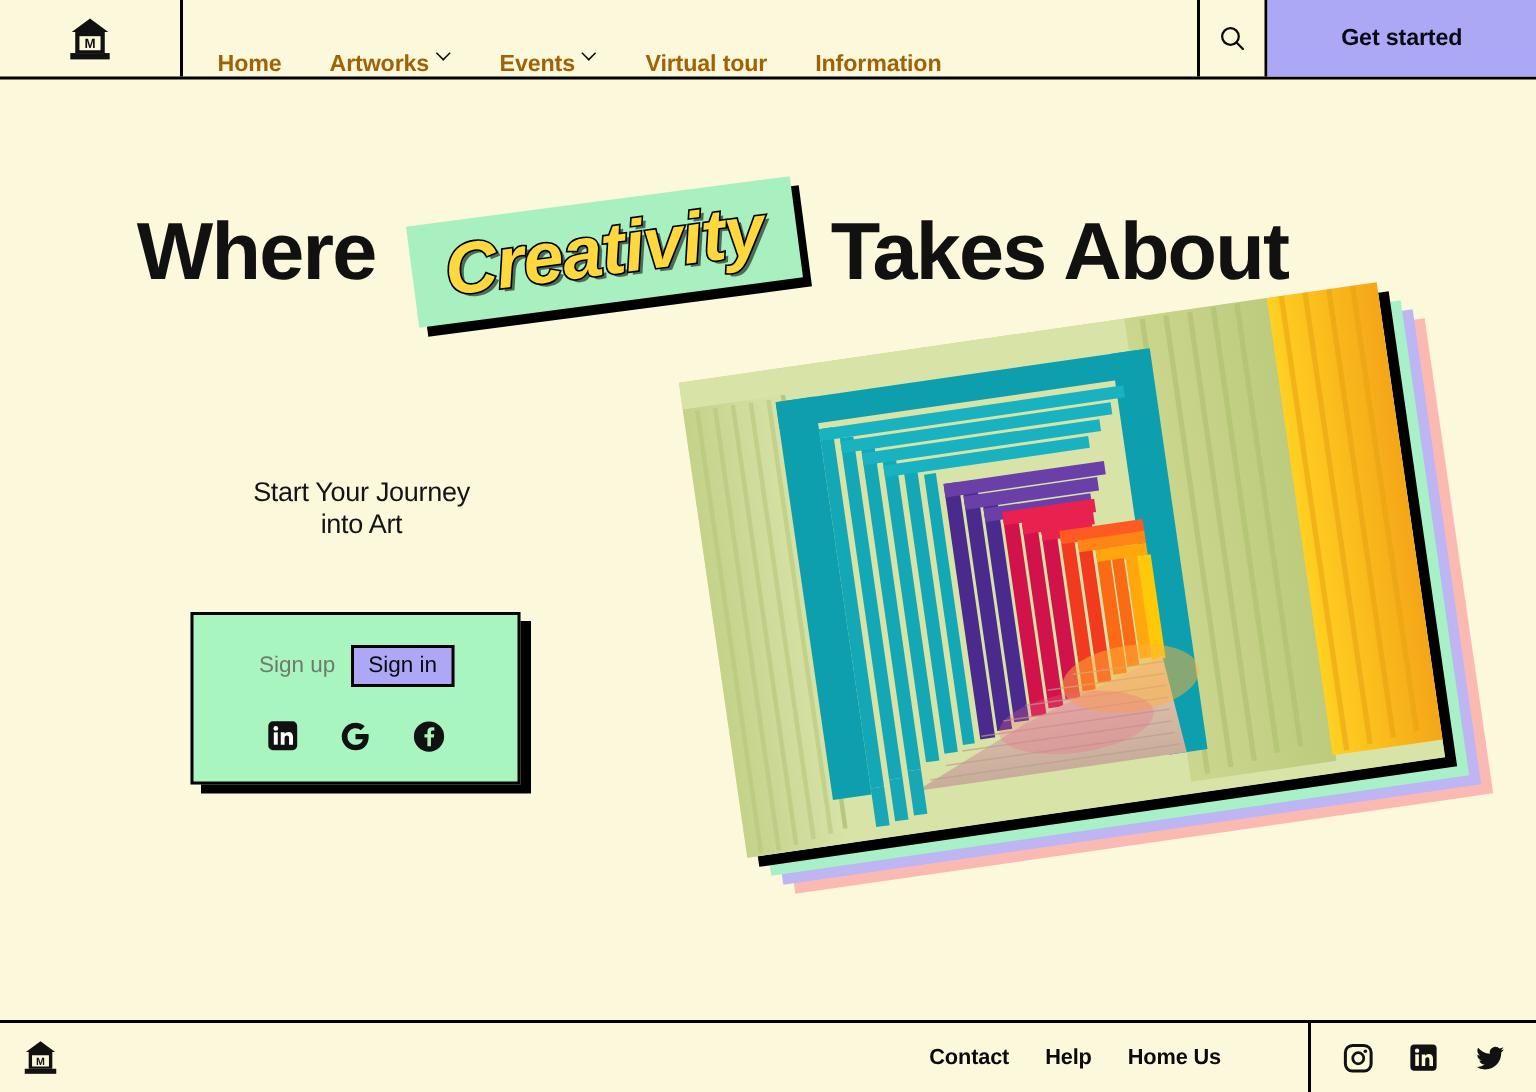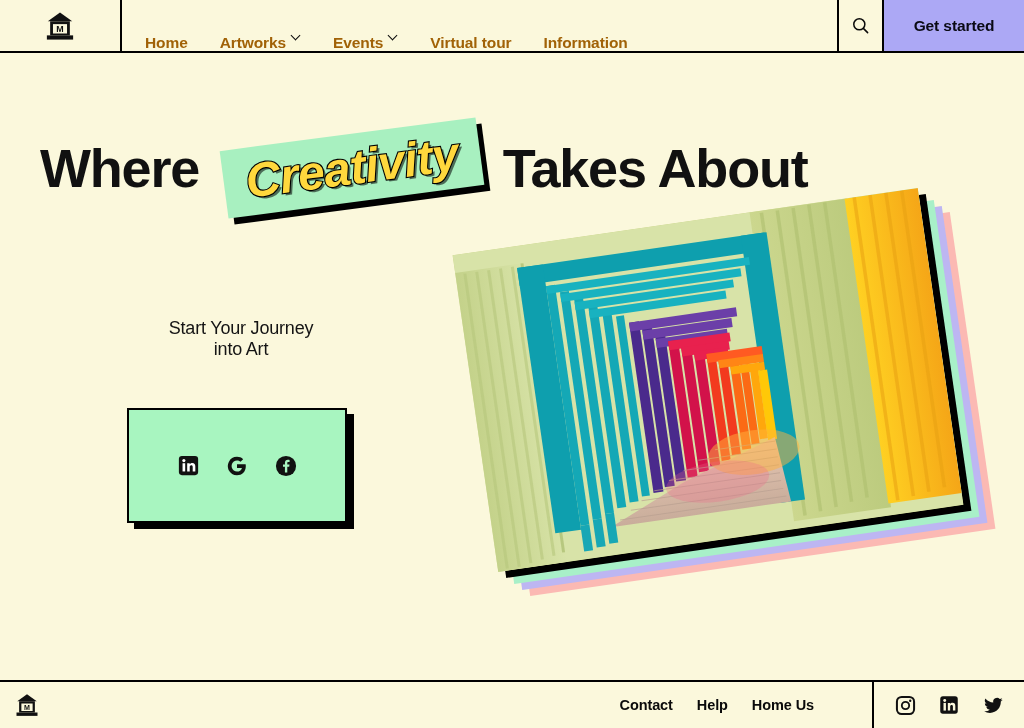--- a/index.html
+++ b/index.html
@@ -86,40 +86,41 @@
     width: 47px;
     border-left: 2.5px solid #000;
     border-right: 2.5px solid #000;
     display: flex;
     align-items: center;
     justify-content: center;
     cursor: pointer;
   }
 
   .cta-cell {
-    width: 140px;
+    width: 179px;
     background: #ACA8F5;
     display: flex;
     align-items: center;
     justify-content: center;
     cursor: pointer;
   }
   .cta-label {
     font-size: 15.5px;
     font-weight: 700;
     color: #0A0A14;
     letter-spacing: -0.1px;
   }
 
   
   .headline {
     position: absolute;
     top: 120px;
     left: 0;
     width: 910px;
+    text-align: center;
     font-size: 54px;
     font-weight: 800;
     letter-spacing: -1.2px;
     white-space: nowrap;
     line-height: 1;
     padding-left: 40px;
   }
 
   .headline .word { display: inline-block; vertical-align: middle; }
 
@@ -381,20 +382,24 @@
   <span class="word">Takes About</span>
 </h1>
 
 <div class="subhead">
   <span>Start Your  Journey</span><br>
   <span>into Art</span>
 </div>
 
 <div class="auth-card-shadow"></div>
 <div class="auth-card">
+  <div class="auth-tabs">
+    <span class="tab-signup">Sign up</span>
+    <span class="tab-signin">Sign in</span>
+  </div>
   <div class="social-row">
     <span class="social-btn">
       <svg width="21" height="21" viewBox="0 0 24 24">
         <rect x="1" y="1" width="22" height="22" rx="3.5" fill="#111"></rect>
         <rect x="5.2" y="9.4" width="3" height="9.4" fill="#fff"></rect>
         <circle cx="6.7" cy="6.4" r="1.8" fill="#fff"></circle>
         <path d="M10.5 9.4h2.9v1.3c.5-.9 1.6-1.6 3-1.6 2.3 0 3.4 1.4 3.4 4.1v5.6h-3v-5c0-1.3-.5-2-1.6-2-1.2 0-1.8.8-1.8 2.1v4.9h-2.9z" fill="#fff"></path>
       </svg>
     </span>
     <span class="social-btn">

